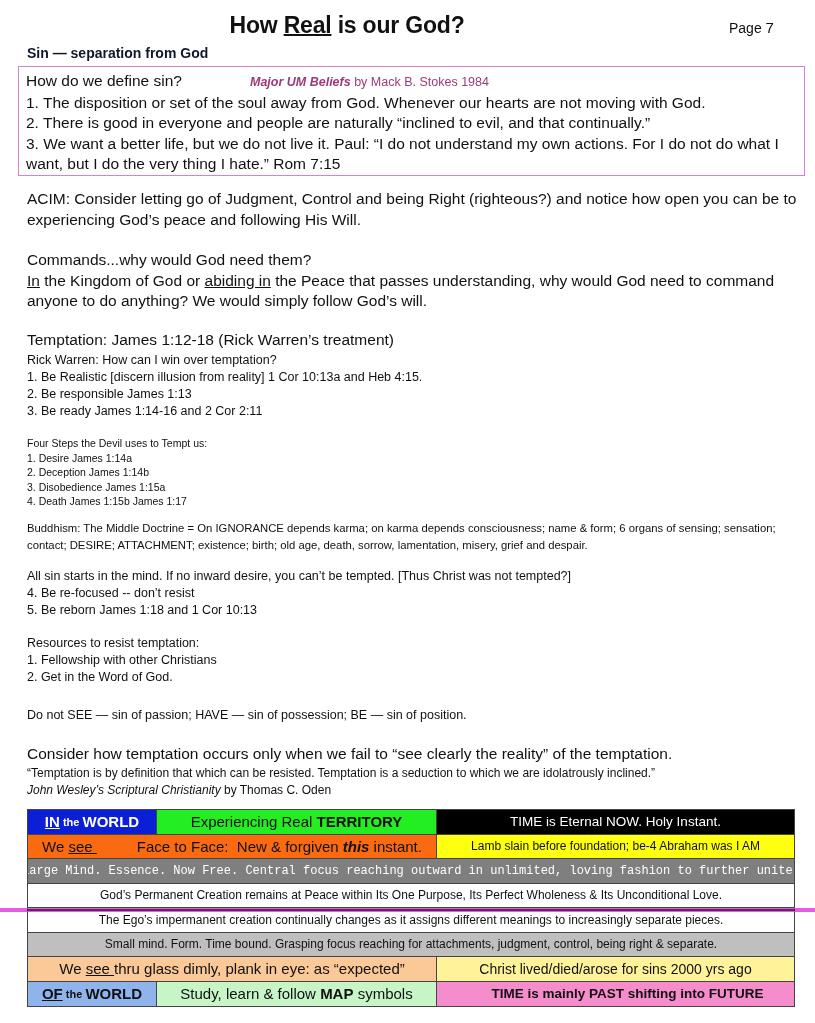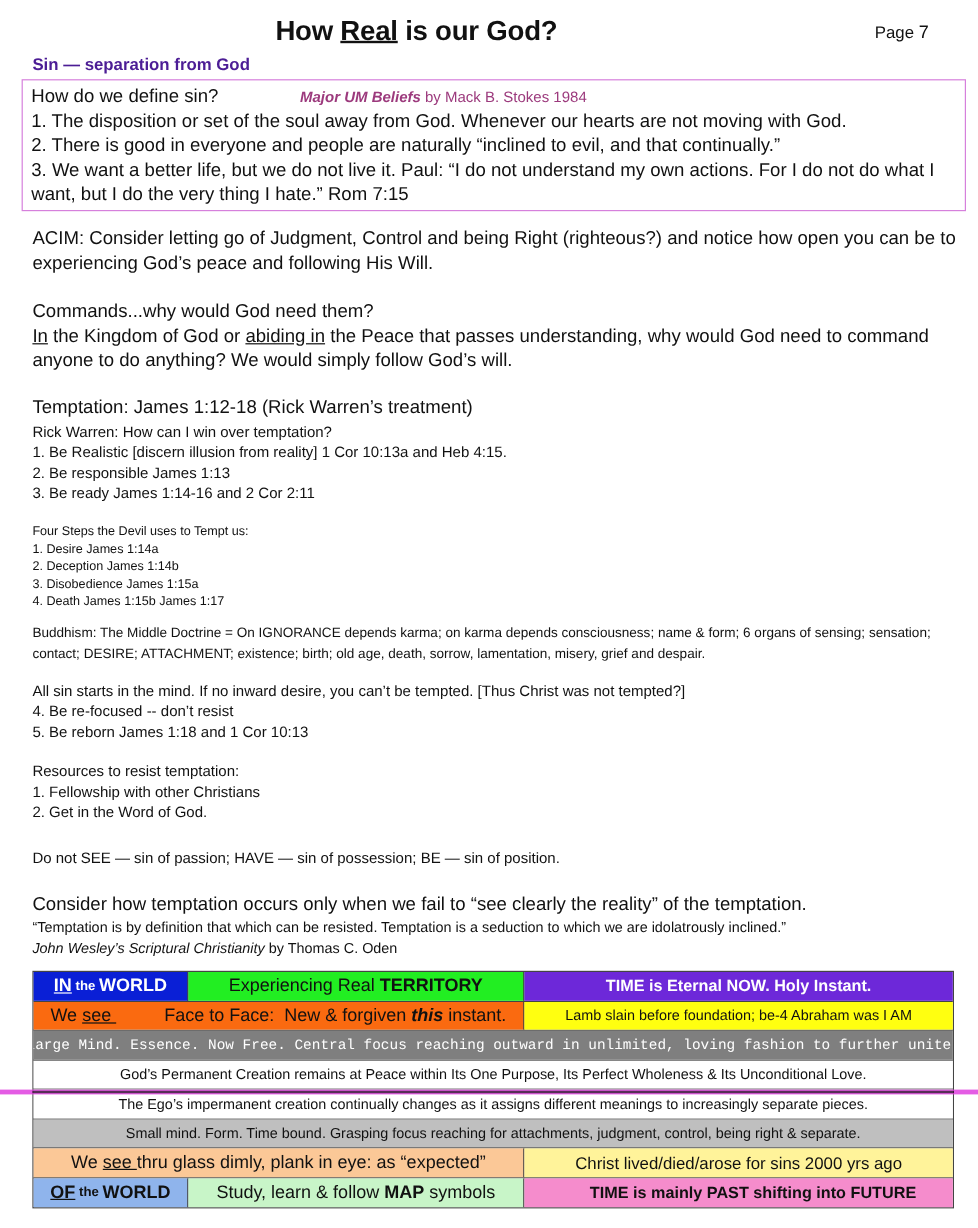--- a/index.html
+++ b/index.html
@@ -3,21 +3,21 @@
 <meta charset="utf-8">
 <style>
   * { box-sizing: border-box; margin: 0; padding: 0; }
   html, body { width: 815px; height: 1023px; background: #ffffff; overflow: hidden; }
   body { position: relative; font-family: "Liberation Sans", sans-serif; color: #111; }
   .abs { position: absolute; }
   .title { left: 0; width: 694px; top: 12px; text-align: center; font-size: 23px; font-weight: bold; letter-spacing: -0.2px; }
   .title u { text-decoration: underline; text-decoration-thickness: 2px; }
   .page-num { left: 729px; top: 19px; font-size: 14px; }
   .page-num b { font-weight: normal; font-size: 15px; }
-  .section-head { left: 27px; top: 45px; font-size: 14px; font-weight: bold; color: #4c1d95; text-align: center; }
+  .section-head { left: 27px; top: 45px; font-size: 14px; font-weight: bold; color: #0f172a; text-align: center; }
   .def-box { left: 18px; top: 66px; width: 787px; height: 110px; border: 1.5px solid #d680dc; padding: 4px 7px; font-size: 15.5px; line-height: 20.5px; }
   .def-box .cite { color: #9c3a7d; font-size: 12.5px; margin-left: 68px; }
   .def-box .cite i { font-weight: bold; }
   .body15 { font-size: 15.5px; line-height: 20.5px; left: 27px; width: 775px; }
   .body12 { font-size: 12.5px; line-height: 17px; left: 27px; width: 775px; }
   .body10 { font-size: 10.5px; line-height: 14.5px; left: 27px; width: 775px; }
   .body11 { font-size: 11.3px; line-height: 17px; left: 27px; width: 780px; }
   u.ul { text-decoration: underline; }
   .table { left: 27px; top: 809px; width: 768px; border: 1px solid #444; }
   .row { display: flex; width: 100%; height: 24.5px; border-bottom: 1px solid #444; }
@@ -102,21 +102,21 @@
   <div class="row">
     <div class="cell c1" style="background:#0a1fd6;color:#fff;font-weight:bold;font-size:15px;">
       <u>IN</u>
         <span style="font-size:11px;white-space:pre;"> the </span>
         <span>WORLD</span>
     </div>
     <div class="cell c2" style="background:#22ee22;font-size:15px;">
       <span style="white-space:pre;">Experiencing Real </span>
         <b>TERRITORY</b>
     </div>
-    <div class="cell c3" style="background:#6d28d9;color:#fff;font-weight:bold;font-size:13.5px;text-align:center;">TIME is Eternal NOW.  Holy Instant.</div>
+    <div class="cell c3" style="background:#000000;color:#fff;font-weight:normal;font-size:13.5px;text-align:center;">TIME is Eternal NOW.  Holy Instant.</div>
   </div>
 
   <div class="row">
     <div class="cell" style="width:409px;background:#fa6a10;color:#111;font-size:15px;">
       <span style="white-space:pre;">We </span>
         <u style="white-space:pre;">see </u>
         <span style="white-space:pre;margin-left:40px;">Face to Face:  New &amp; forgiven </span>
         <b><i>this</i></b>
         <span style="white-space:pre;"> instant.</span>
     </div>

